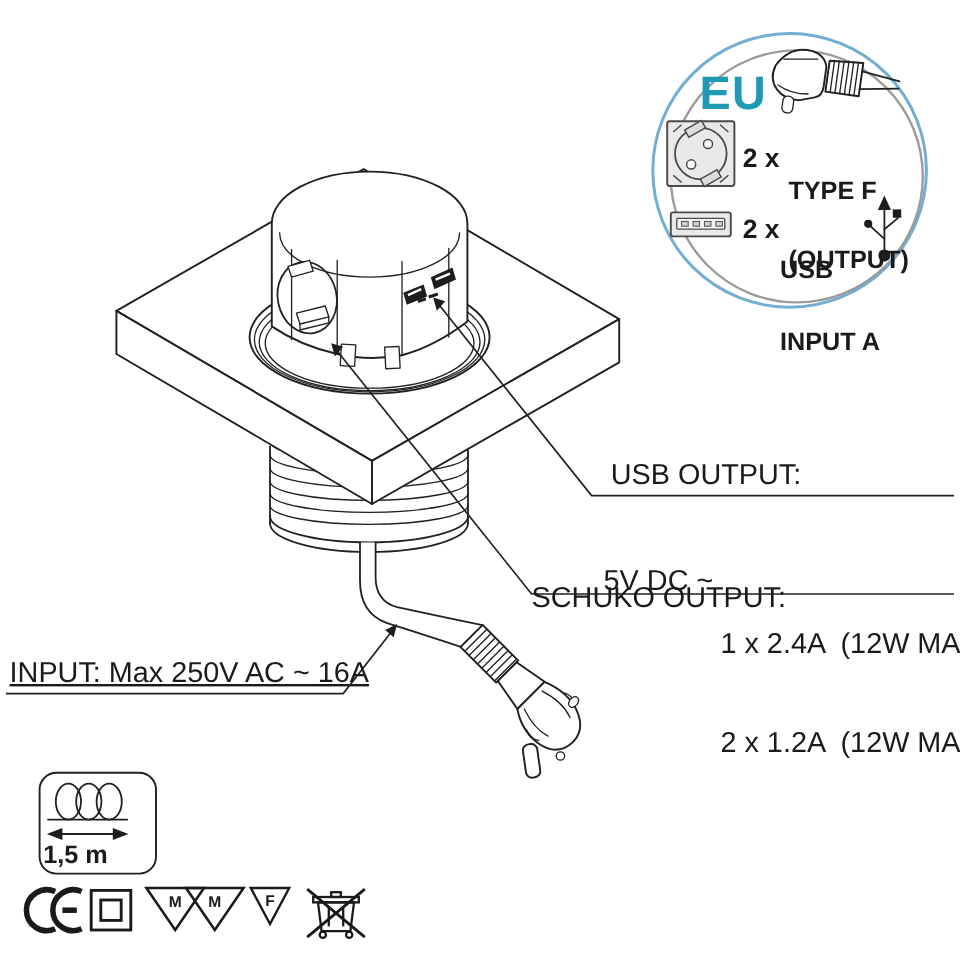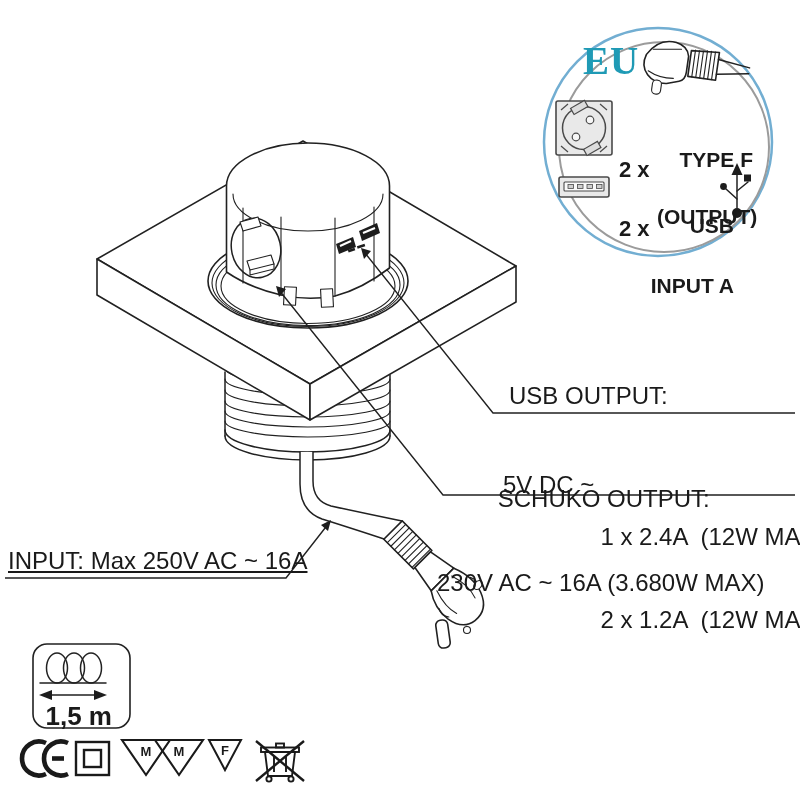--- a/index.html
+++ b/index.html
@@ -6,24 +6,24 @@
   .canvas{position:relative;width:800px;height:800px;background:#fff;overflow:hidden;
           font-family:"Liberation Sans",sans-serif;color:#1a1a1a;}
   .canvas svg.art{position:absolute;left:0;top:0;}
   .abs{position:absolute;}
   .callout{font-size:24px;line-height:28px;white-space:pre;color:#1a1a1a;}
   .callout .title{margin-left:6px;}
   .usb-row{display:flex;gap:6px;margin-top:1px;}
   .usb-col div{line-height:27px;}
   .usb-prefix{margin-top:4px;}
   .eu{font-size:39px;font-weight:700;letter-spacing:1px;color:#1f9ab5;}
-  .qty{font-size:22px;font-weight:700;margin-top:38px;}
-  .leg-col{text-align:right;font-size:21px;font-weight:700;line-height:19px;white-space:pre;}
+  .qty{font-size:22px;font-weight:700;}
+  .leg-col{text-align:left;font-size:21px;font-weight:700;line-height:19px;white-space:pre;}
   .leg-col.r2{line-height:20px;}
-  .len{font-size:26px;font-weight:700;text-align:right;}
+  .len{font-size:21px;font-weight:700;text-align:left;}
   .ln{fill:none;stroke:#212121;stroke-width:1.5;stroke-linecap:round;stroke-linejoin:round;}
   .fw{fill:#ffffff;stroke:#212121;stroke-width:1.6;stroke-linejoin:round;}
   .thin{stroke-width:1.1;}
   .lead{fill:none;stroke:#212121;stroke-width:1.4;}
   .dark{fill:#1d1d1d;stroke:none;}
   .gfill{fill:#e9e9e9;stroke:#4a4a4a;stroke-width:1.6;}
   .tri-letter{font:700 13px "Liberation Sans",sans-serif;fill:#1a1a1a;}
   .sr-only{position:absolute;width:1px;height:1px;overflow:hidden;clip-path:inset(50%);}
 </style>
 </head>
@@ -242,21 +242,21 @@
       <circle cx="269" cy="779" r="2.6"></circle>
           <circle cx="291" cy="779" r="2.6"></circle>
     </g>
     <g fill="none" stroke="#1a1a1a" stroke-width="2.4">
       <path d="M256,741 L304,781"></path>
           <path d="M304,741 L256,781"></path>
     </g>
   </g>
 </svg>
 
-<div class="abs eu" style="left:583px;top:38px;font-family:Liberation Serif, serif;">EU</div>
+<div class="abs eu" style="left:583px;top:57px;">EU</div>
 
 <div class="abs qty" style="left:619px;top:119px;">2 x</div>
 <div class="abs leg-col" style="left:657px;top:112px;width:96px;">
   <div>TYPE F</div>
   <div>(OUTPUT)</div>
 </div>
 
 <div class="abs qty" style="left:619px;top:178px;">2 x</div>
 <div class="abs leg-col r2" style="left:650px;top:176px;width:84px;">
   <div>USB</div>
@@ -269,21 +269,20 @@
     <div class="usb-prefix">5V DC ~</div>
     <div class="usb-col">
       <div>1 x 2.4A  (12W MAX)</div>
       <div>2 x 1.2A  (12W MAX)</div>
     </div>
   </div>
 </div>
 
 <div class="abs callout" style="left:437px;top:429px;text-align:center;">
   <div class="title">SCHUKO OUTPUT:</div>
-  <div>230V AC ~ 16A (3.680W MAX)</div>
 </div>
 
 <div class="abs callout" style="left:8px;top:547px;text-decoration:underline;">INPUT: Max 250V AC ~ 16A</div>
 
 <div class="abs len" style="left:36px;top:701px;width:76px;">1,5 m</div>
 
 <span class="sr-only">CE</span>
 
 </div>
 

